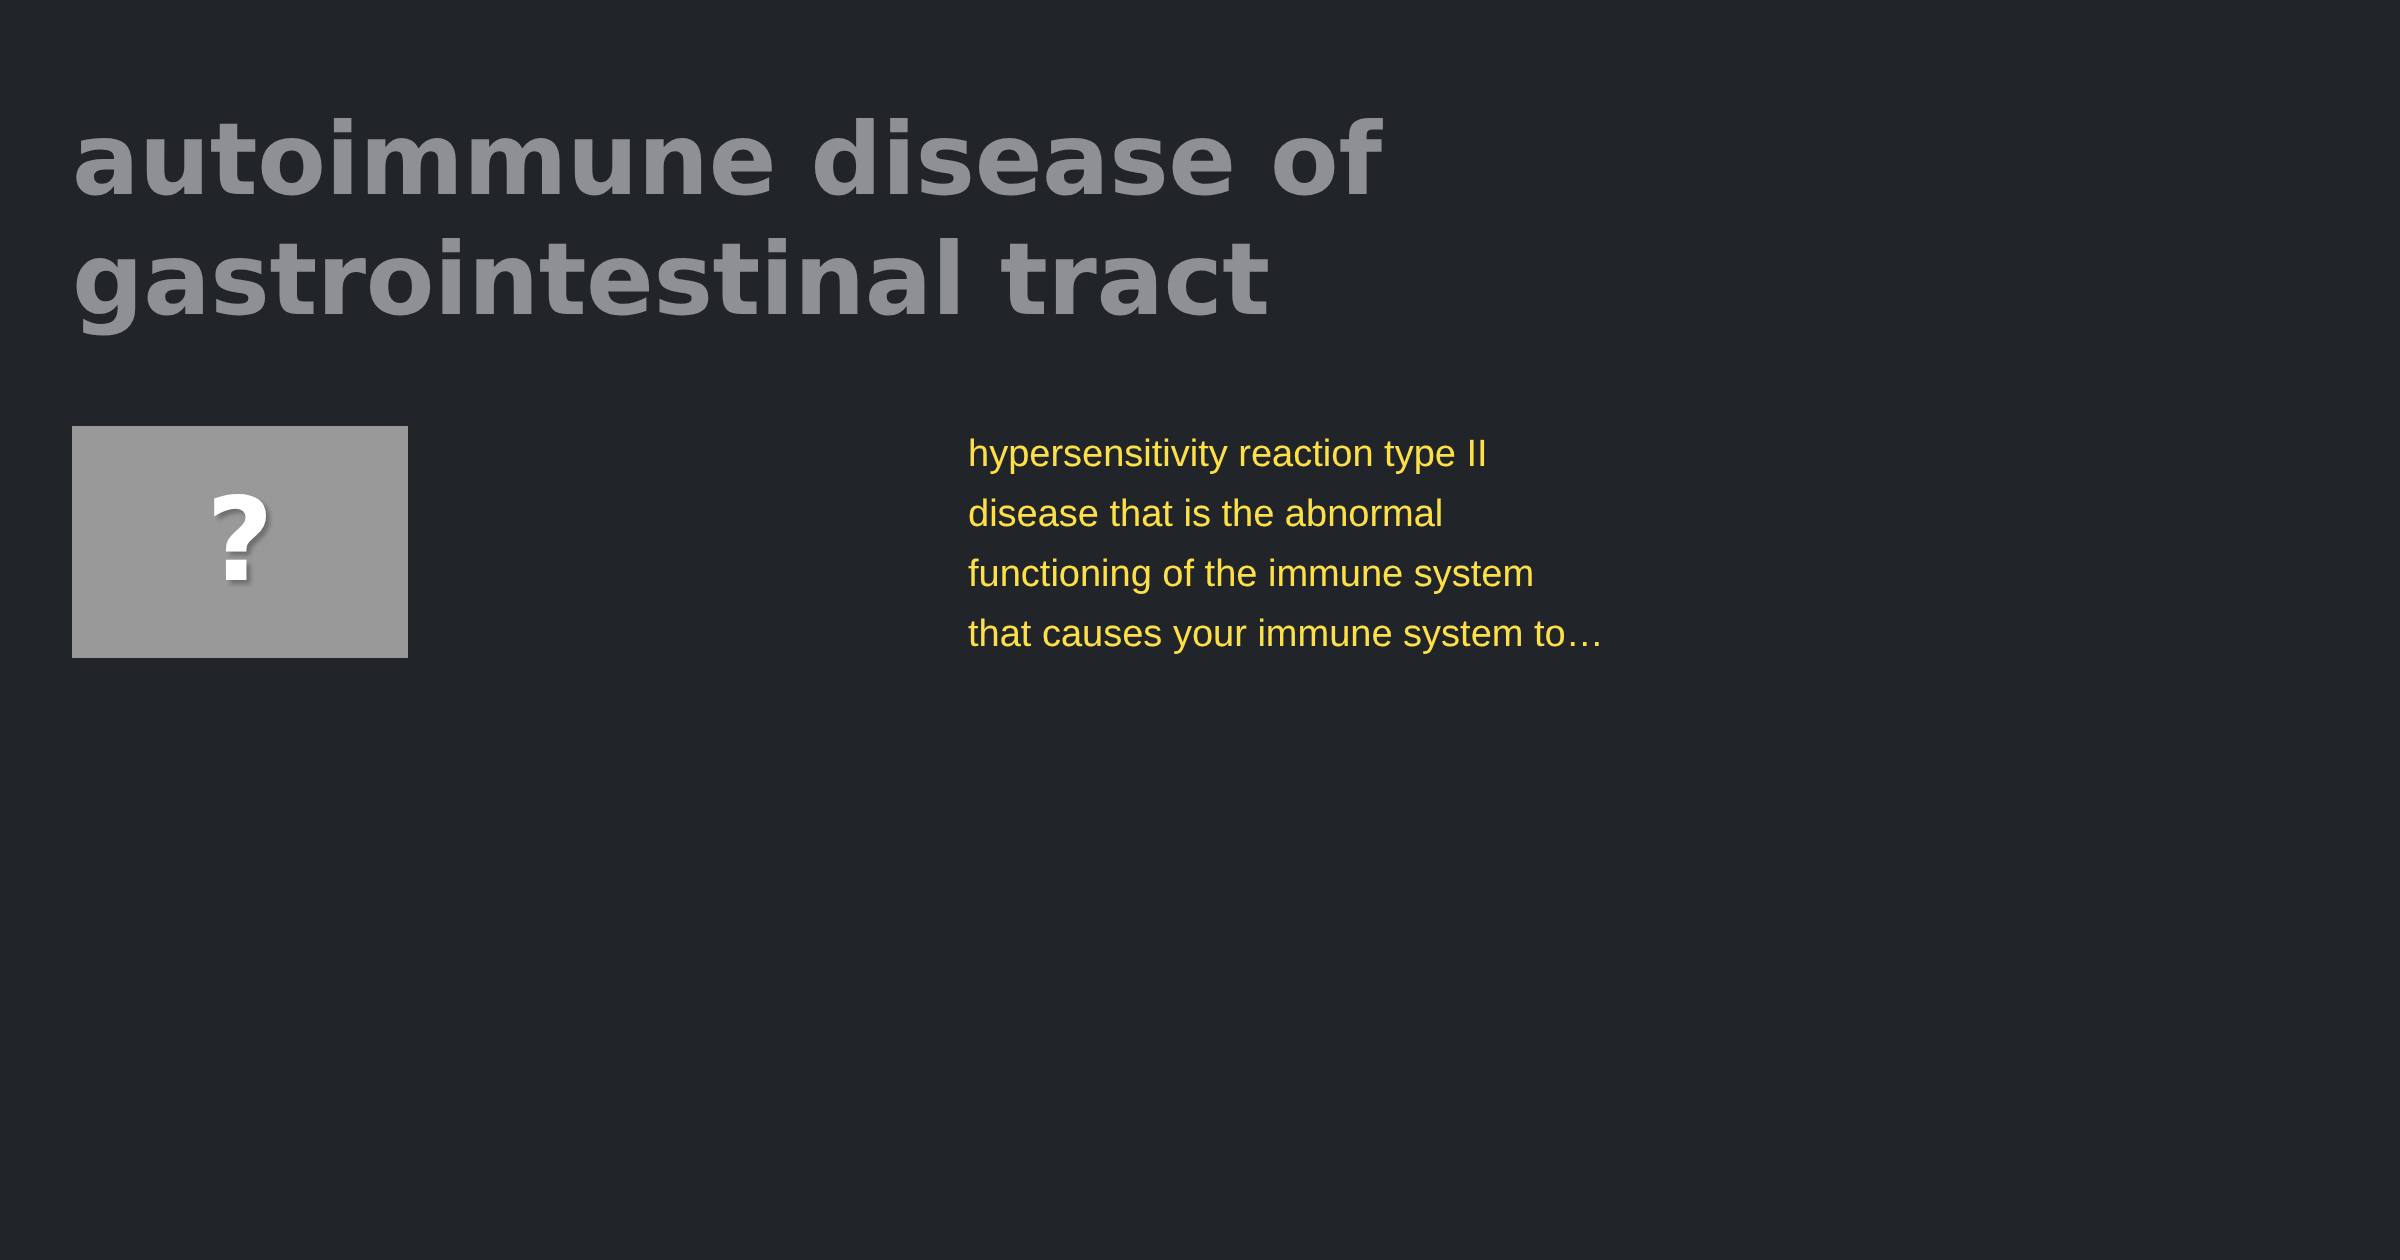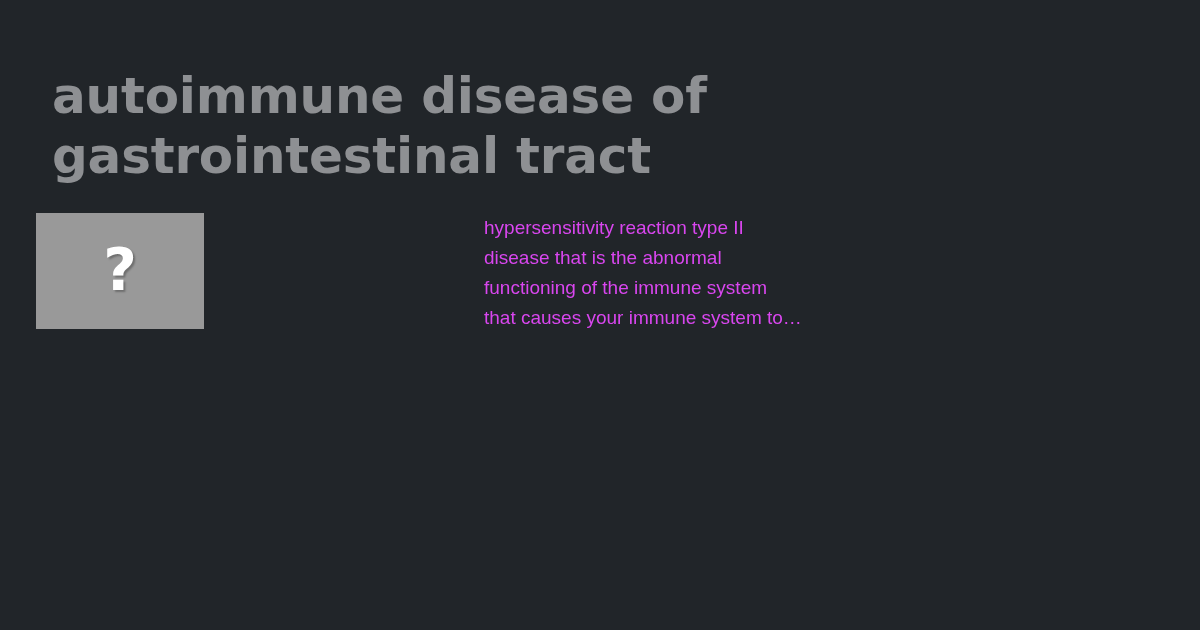--- a/index.html
+++ b/index.html
@@ -22,21 +22,21 @@
     background: #212529;
     box-sizing: border-box;
   }
 
   
   #page-title {
     position: absolute;
     left: 36px;
     top: 50px;
     width: 880px;
-    margin: 16px;
+    margin: 0;
     font-family: "DejaVu Sans", sans-serif;
     font-size: 50px;
     line-height: 60px;
     font-weight: 700;
     letter-spacing: -0.2px;
     color: #8e9093;
     white-space: pre-line;
   }
 
   
@@ -98,21 +98,21 @@
   #description {
     margin: 0;
     flex: 0 0 auto;
     width: 380px;
     margin-left: 28px;
     padding-top: 0px;
     font-family: "Liberation Sans", sans-serif;
     font-size: 19px;
     line-height: 30px;
     font-weight: 400;
-    color: #d946ef;
+    color: #fde047;
     white-space: pre-line;
   }
 </style>
 </head>
 <body>
 
 <div id="og-card">
 
   <h1 id="page-title">autoimmune disease of
 gastrointestinal tract</h1>

